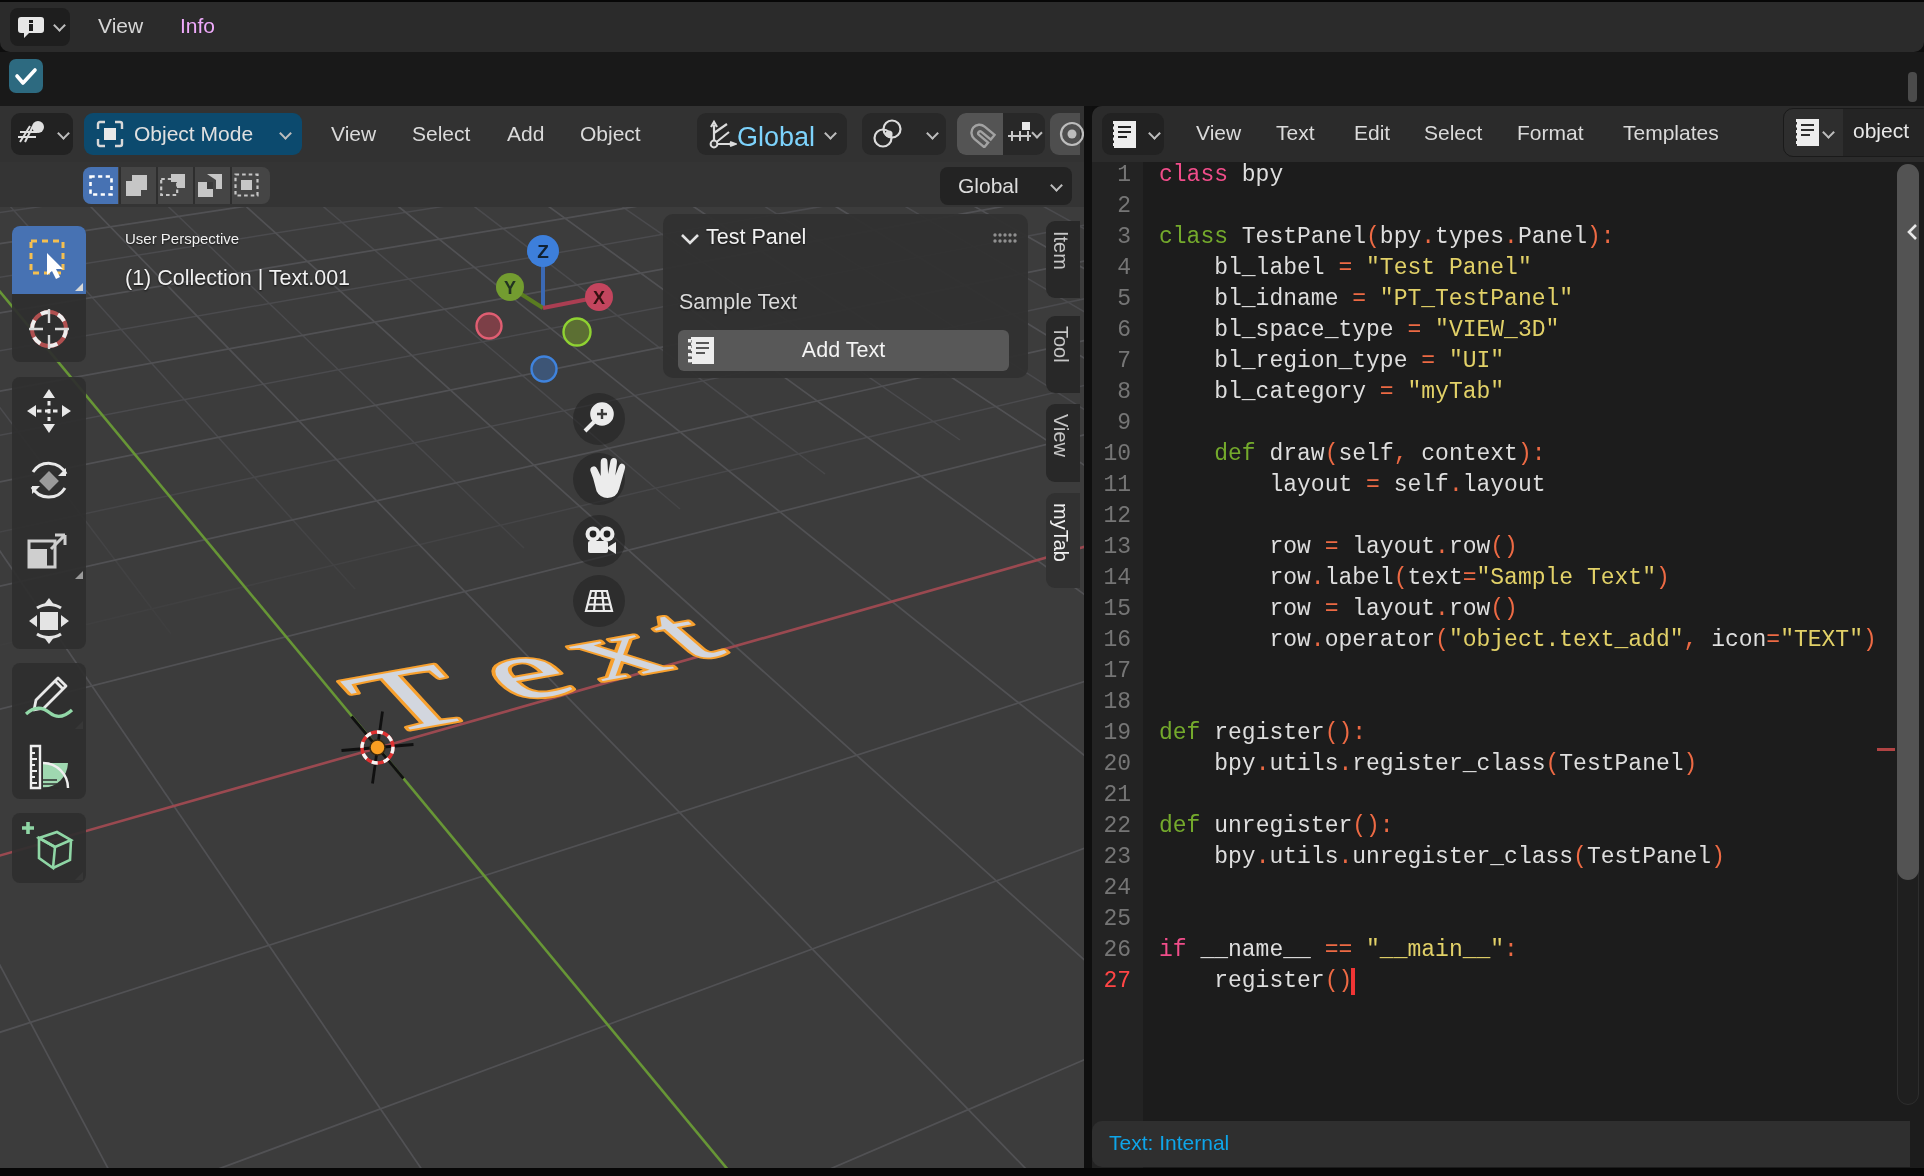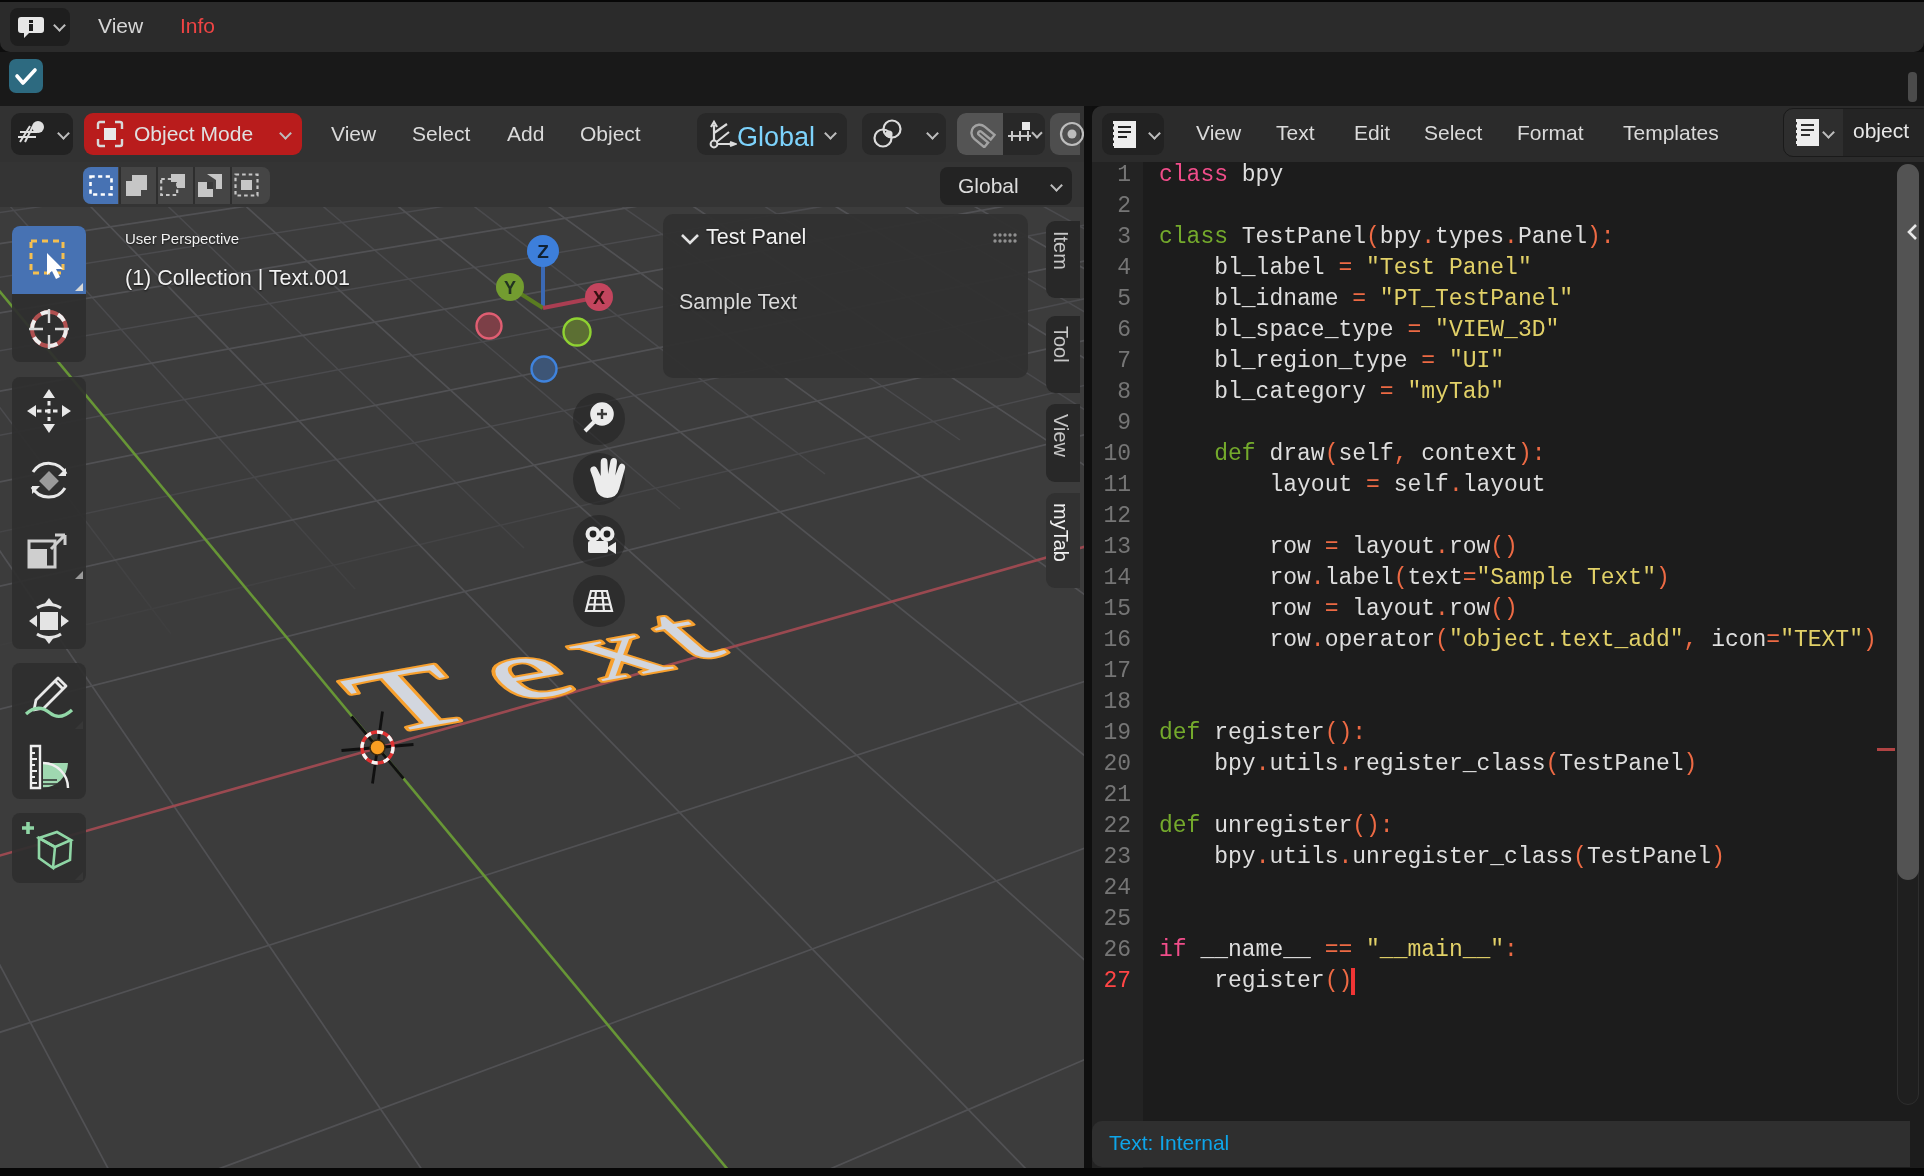--- a/index.html
+++ b/index.html
@@ -14,21 +14,21 @@
 <div class="abs" style="left:0;top:2px;width:1924px;height:50px;background:#2b2b2b;border-radius:0 0 10px 10px">
   <div class="abs" style="left:10px;top:6px;width:60px;height:38px;background:#1e1e1e;border-radius:8px">
     <svg class="abs" style="left:7px;top:5px" width="28" height="28" viewBox="0 0 28 28">
       <path d="M4 4 h20 a3 3 0 0 1 3 3 v10 a3 3 0 0 1 -3 3 h-12 l-5 5 v-5 h-3 a3 3 0 0 1 -3 -3 v-10 a3 3 0 0 1 3 -3 z" fill="#e7e7e7"></path>
       <rect x="12" y="7" width="4" height="3" fill="#1e1e1e"></rect>
         <rect x="12" y="11" width="4" height="7" fill="#1e1e1e"></rect>
     </svg>
     <span class="chev" style="position:absolute;right:6px;top:13px;width:9px;height:9px"></span>
   </div>
   <span class="abs" style="left:98px;top:12px;font-size:21px;color:#d6d6d6">View</span>
-  <span class="abs" style="left:180px;top:12px;font-size:21px;color:#ef4444">Info</span>
+  <span class="abs" style="left:180px;top:12px;font-size:21px;color:#f0abfc">Info</span>
 </div>
 <div class="abs" style="left:0;top:52px;width:1924px;height:54px;background:#191919">
   <div class="abs" style="left:9px;top:7px;width:34px;height:34px;background:#2d6a80;border-radius:7px">
     <svg width="34" height="34" viewBox="0 0 34 34">
         <path d="M8 17 l6 7 l12 -13" stroke="#fff" stroke-width="3.6" fill="none" stroke-linecap="round" stroke-linejoin="round"></path>
       </svg>
   </div>
   <div class="abs" style="left:1908px;top:20px;width:9px;height:30px;background:#4b4b4b;border-radius:4px"></div>
 </div>
 
@@ -167,21 +167,21 @@
  <div class="abs" style="left:11px;top:7px;width:62px;height:42px;background:#222;border-radius:9px">
    <svg class="abs" style="left:6px;top:7px" width="30" height="28" viewBox="0 0 30 28">
      <g stroke="#e0e0e0" stroke-width="2" fill="none">
        <path d="M3 22 L13 6 M8 22 L16 6 M1 17 L19 17 M3 12 L20 12"></path>
      </g>
      <circle cx="21" cy="7" r="6" fill="#e0e0e0"></circle>
    </svg>
    <span class="chev" style="position:absolute;right:5px;top:16px;width:9px;height:9px"></span>
  </div>
 
- <div class="abs" style="left:84px;top:7px;width:218px;height:42px;background:#b91c1c;border-radius:9px">
+ <div class="abs" style="left:84px;top:7px;width:218px;height:42px;background:#0c4a6e;border-radius:9px">
    <svg class="abs" style="left:12px;top:7px" width="28" height="28" viewBox="0 0 28 28">
      <g stroke="#d8d8d8" stroke-width="2.4" fill="none">
        <path d="M2 9 V4 a2 2 0 0 1 2 -2 H9 M19 2 h5 a2 2 0 0 1 2 2 v5 M26 19 v5 a2 2 0 0 1 -2 2 h-5 M9 26 H4 a2 2 0 0 1 -2 -2 v-5"></path>
      </g>
      <rect x="8" y="8" width="12" height="12" fill="#e8e8e8"></rect>
    </svg>
    <span class="abs" style="left:50px;top:9px;font-size:21px;color:#e0e0e0">Object Mode</span>
    <span class="chev" style="position:absolute;right:12px;top:16px;width:9px;height:9px"></span>
  </div>
  <span class="abs" style="left:331px;top:16px;font-size:21px;color:#dadada">View</span>
@@ -345,20 +345,34 @@
         <circle cx="12" cy="2" r="1.7"></circle>
         <circle cx="17" cy="2" r="1.7"></circle>
         <circle cx="22" cy="2" r="1.7"></circle>
      <circle cx="2" cy="8" r="1.7"></circle>
         <circle cx="7" cy="8" r="1.7"></circle>
         <circle cx="12" cy="8" r="1.7"></circle>
         <circle cx="17" cy="8" r="1.7"></circle>
         <circle cx="22" cy="8" r="1.7"></circle>
    </svg>
    <span class="abs" style="left:16px;top:76px;font-size:21.5px;color:#d9d9d9;text-shadow:0 1px 2px rgba(0,0,0,.5)">Sample Text</span>
+   <div class="abs" style="left:15px;top:116px;width:331px;height:41px;background:#585858;border-radius:6px">
+     <svg class="abs" style="left:10px;top:7px" width="26" height="27" viewBox="0 0 26 27">
+       <rect x="4" y="0" width="22" height="27" fill="#ededed"></rect>
+       <g stroke="#585858" stroke-width="2">
+            <path d="M8 6 h13 M8 11 h13 M8 16 h9"></path>
+          </g>
+       <path d="M4 0 v27" stroke="#ededed" stroke-width="2" stroke-dasharray="3 2.5"></path>
+       <rect x="0" y="2" width="3.4" height="3.4" fill="#ededed"></rect>
+          <rect x="0" y="9" width="3.4" height="3.4" fill="#ededed"></rect>
+          <rect x="0" y="16" width="3.4" height="3.4" fill="#ededed"></rect>
+          <rect x="0" y="22" width="3.4" height="3.4" fill="#ededed"></rect>
+     </svg>
+     <span class="abs" style="left:0;right:0;top:8px;text-align:center;font-size:21.5px;color:#f4f4f4">Add Text</span>
+   </div>
  </div>
 
  <div class="abs" style="left:1046px;top:115px;width:34px;height:77px;background:#282828;border-radius:9px 0 0 9px">
    <span style="position:absolute;left:3px;top:10px;font-size:20px;color:#c6c6c6;writing-mode:vertical-rl">Item</span>
  </div>
  <div class="abs" style="left:1046px;top:210px;width:34px;height:77px;background:#282828;border-radius:9px 0 0 9px">
    <span style="position:absolute;left:3px;top:10px;font-size:20px;color:#c6c6c6;writing-mode:vertical-rl">Tool</span>
  </div>
  <div class="abs" style="left:1046px;top:298px;width:34px;height:78px;background:#282828;border-radius:9px 0 0 9px">
    <span style="position:absolute;left:3px;top:10px;font-size:20px;color:#c6c6c6;writing-mode:vertical-rl">View</span>

